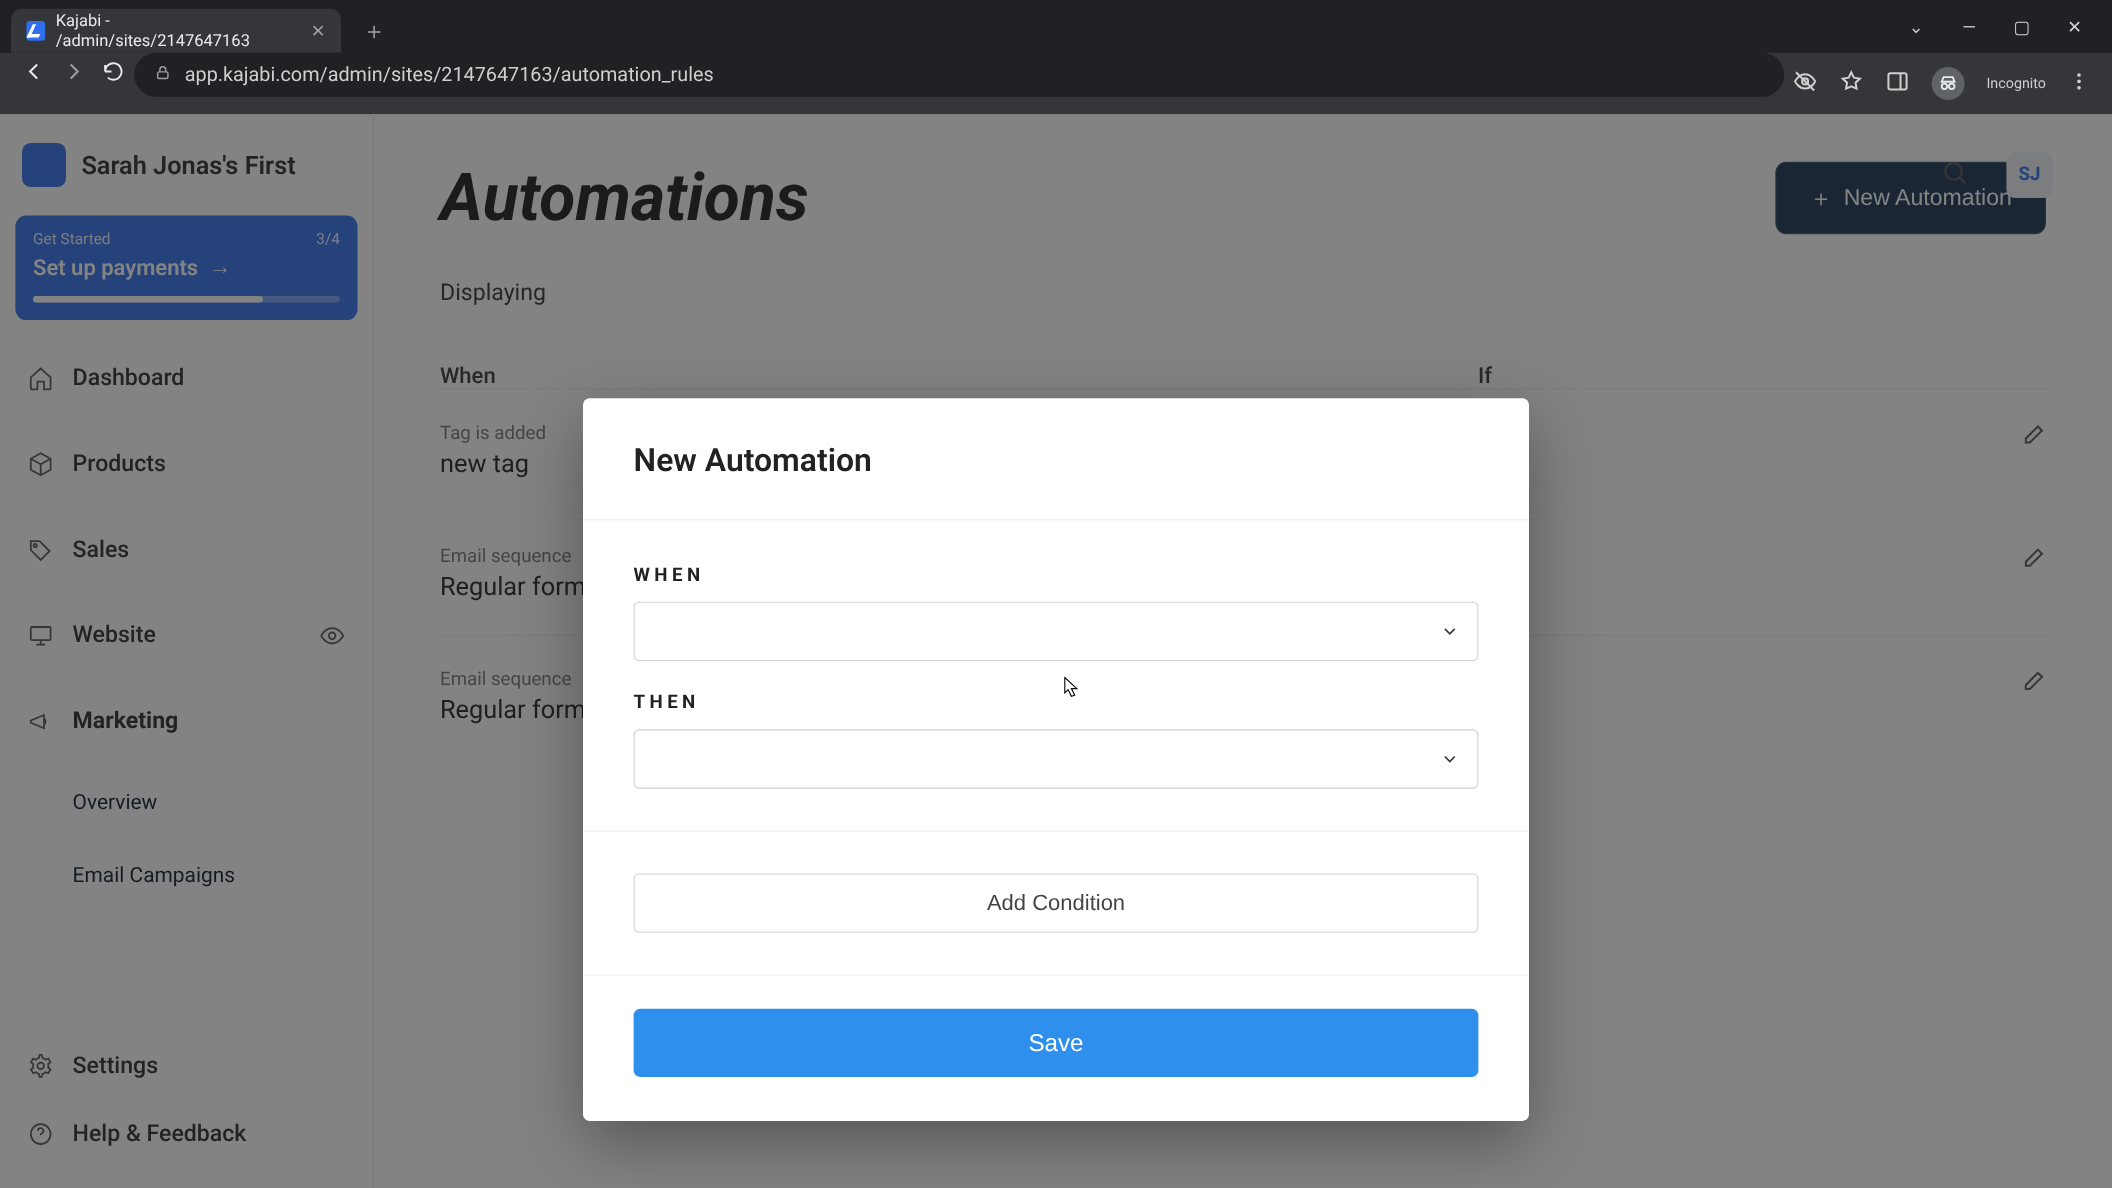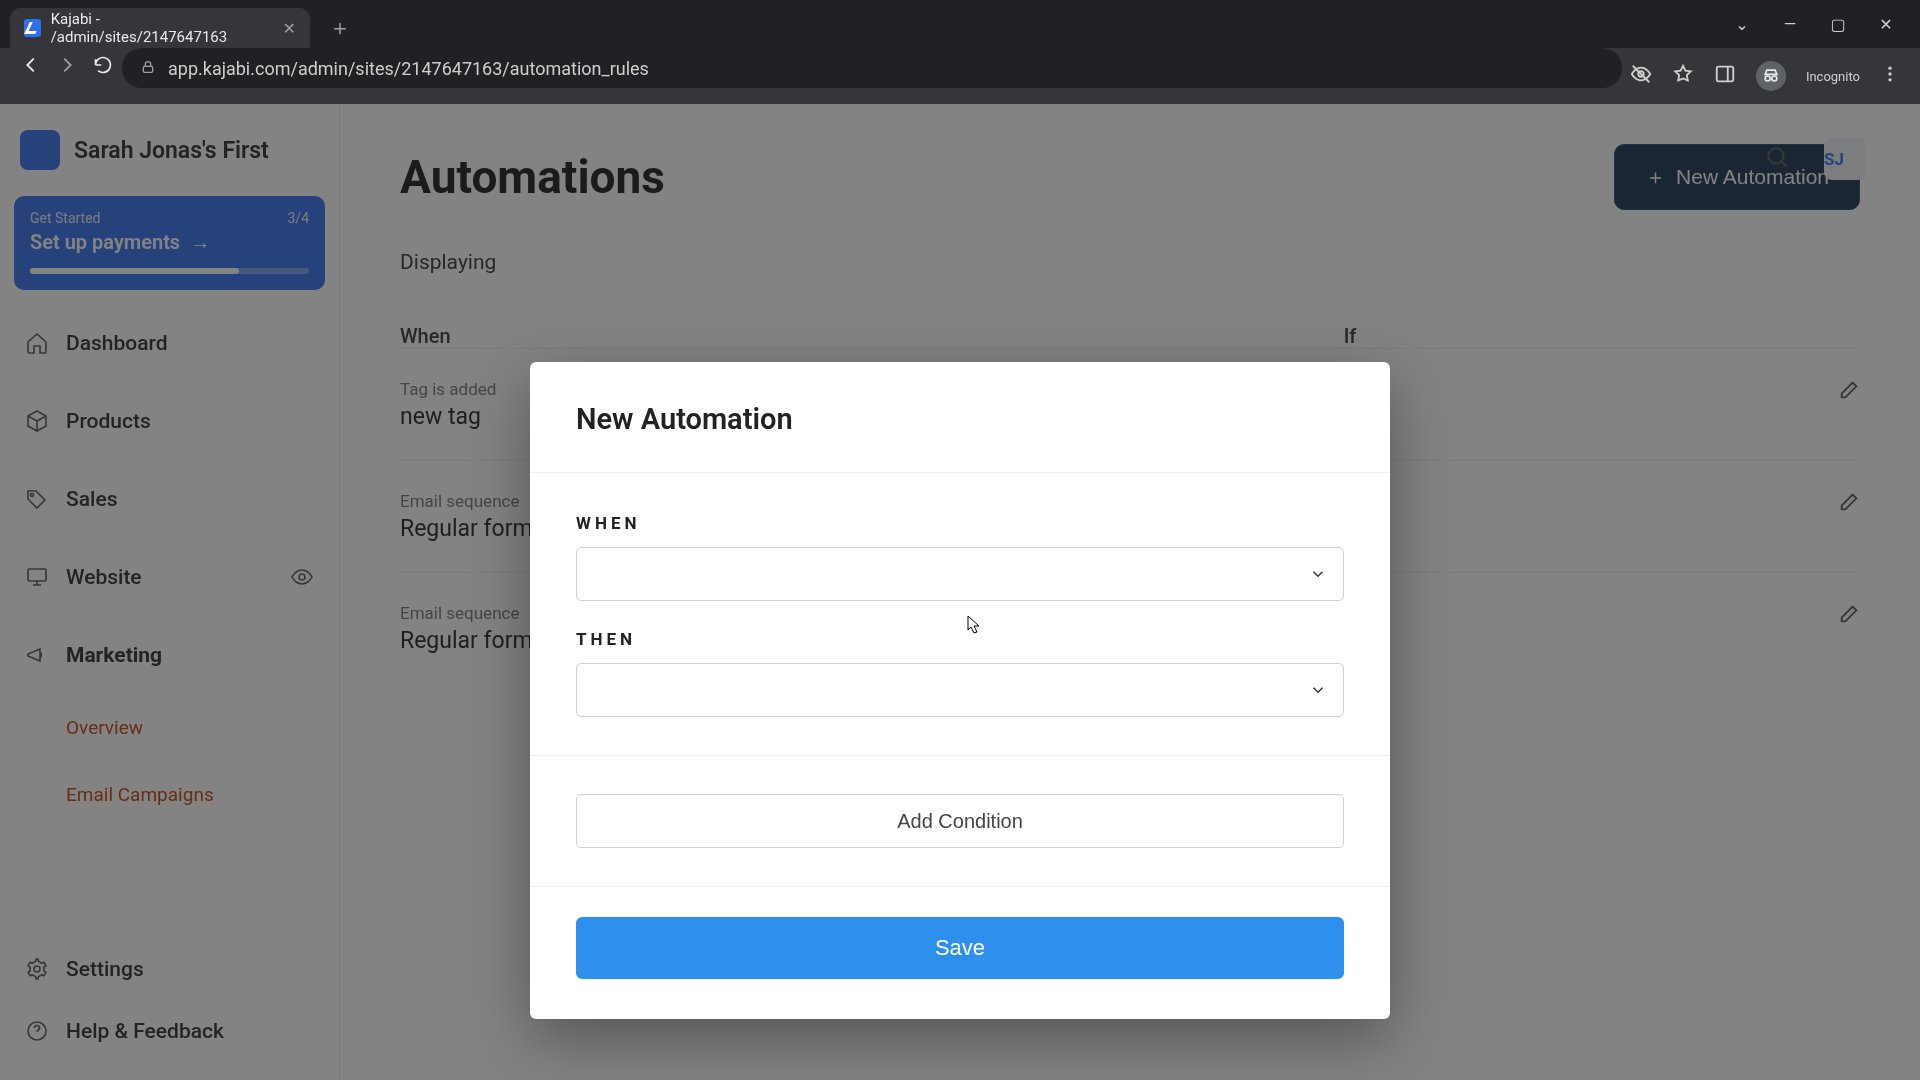--- a/index.html
+++ b/index.html
@@ -37,48 +37,48 @@
   .get-started { background:#2f6fed; color:#fff; border-radius:10px; padding:14px 16px 16px; }
   .gs-top { display:flex; justify-content:space-between; font-size:14px; opacity:.9;gap:40px; }
   .gs-main { display:flex; align-items:center; gap:10px; font-size:20px; font-weight:600; margin-top:4px; }
   .gs-bar { height:6px; background:rgba(255,255,255,.35); border-radius:3px; margin-top:14px; position:relative; }
   .gs-bar::after { content:""; position:absolute; left:0; top:0; bottom:0; width:75%; background:#fff; border-radius:3px; }
 
   .nav { margin-top:14px; display:flex; flex-direction:column;gap:16px; }
   .nav-item { display:flex; align-items:center; gap:16px; padding:18px 10px; color:#2b2b2b; font-size:21px; font-weight:500; border-radius:8px; }
   .nav-item.active { font-weight:700; }
   .nav-item .spacer { flex:1; }
-  .nav-sub { padding-left:52px; font-size:19px; color:#c2410c; padding-top:14px; padding-bottom:14px; }
+  .nav-sub { padding-left:52px; font-size:19px; color:#0f172a; padding-top:14px; padding-bottom:14px; }
   .nav-icon { width:26px; height:26px; display:flex; align-items:center; justify-content:center; color:#555; }
   .nav-icon svg { width:24px; height:24px; stroke:#555; fill:none; stroke-width:1.6; }
 
   .sidebar-bottom { margin-top:auto; }
 
   .main { flex:1; padding:40px 60px; position:relative; }
   .main-head { display:flex; align-items:center; justify-content:space-between; }
-  .page-title { font-size:46px; font-weight:700; color:#1a1a1a; }
+  .page-title { font-size:60px; font-weight:700; color:#1a1a1a;font-style:italic; }
   .new-auto-btn { display:flex; align-items:center; gap:10px; background:#17324f; color:#fff; font-size:21px; font-weight:500; padding:18px 30px; border-radius:10px; border:1px solid #2a4a6b; }
 
   .displaying { margin-top:40px; font-size:21px; color:#333; }
   .tbl-head { display:flex; margin-top:50px; font-size:20px; color:#333; font-weight:500; }
   .col-when { width:560px; }
   .col-if { flex:1; text-align:center; }
   .col-act { width:120px; }
 
   .row { display:flex; align-items:flex-start; padding:30px 0; border-top:1px solid #eee; }
   .row:first-of-type { border-top:none; }
   .row-main { width:560px; }
   .row-kicker { font-size:17px; color:#777; }
   .row-title { font-size:23px; color:#222; margin-top:4px; }
   .row-if { flex:1; text-align:center; font-size:22px; color:#444; }
   .row-edit { width:120px; display:flex; justify-content:flex-end; color:#555; }
 
   .topbar-right { position:absolute; top:34px; right:54px; display:flex; align-items:center; gap:34px; z-index:2; }
   .search-ic { color:#555; }
-  .avatar-badge { width:42px; height:42px; border-radius:8px; background:#eef2f7; color:#2f6fed; font-weight:700; display:flex; align-items:center; font-size:17px; }
+  .avatar-badge { width:42px; height:42px; border-radius:8px; background:#eef2f7; color:#2f6fed; font-weight:700; display:flex; align-items:center; justify-content:center; font-size:17px; }
 
   
   .modal { position:absolute; z-index:10; left:50%; top:258px; transform:translateX(-50%); width:860px; background:#fff; border-radius:6px; box-shadow:0 20px 60px rgba(0,0,0,.35); }
   .modal-head { padding:40px 46px 36px; border-bottom:1px solid #eee; }
   .modal-title { font-size:29px; font-weight:600; color:#222; }
   .modal-body { padding:40px 46px 10px; }
   .field-label { font-size:17px; font-weight:700; letter-spacing:4px; color:#222; margin-bottom:14px; }
   .select { width:100%; height:54px; border:1px solid #d0d0d0; border-radius:5px; background:#fff; display:flex; align-items:center; justify-content:flex-end; padding:0 16px; margin-bottom:28px; }
   .select svg { width:18px; height:18px; stroke:#333; fill:none; stroke-width:2; }
   .modal-mid { border-top:1px solid #eee; padding:38px 46px; }

